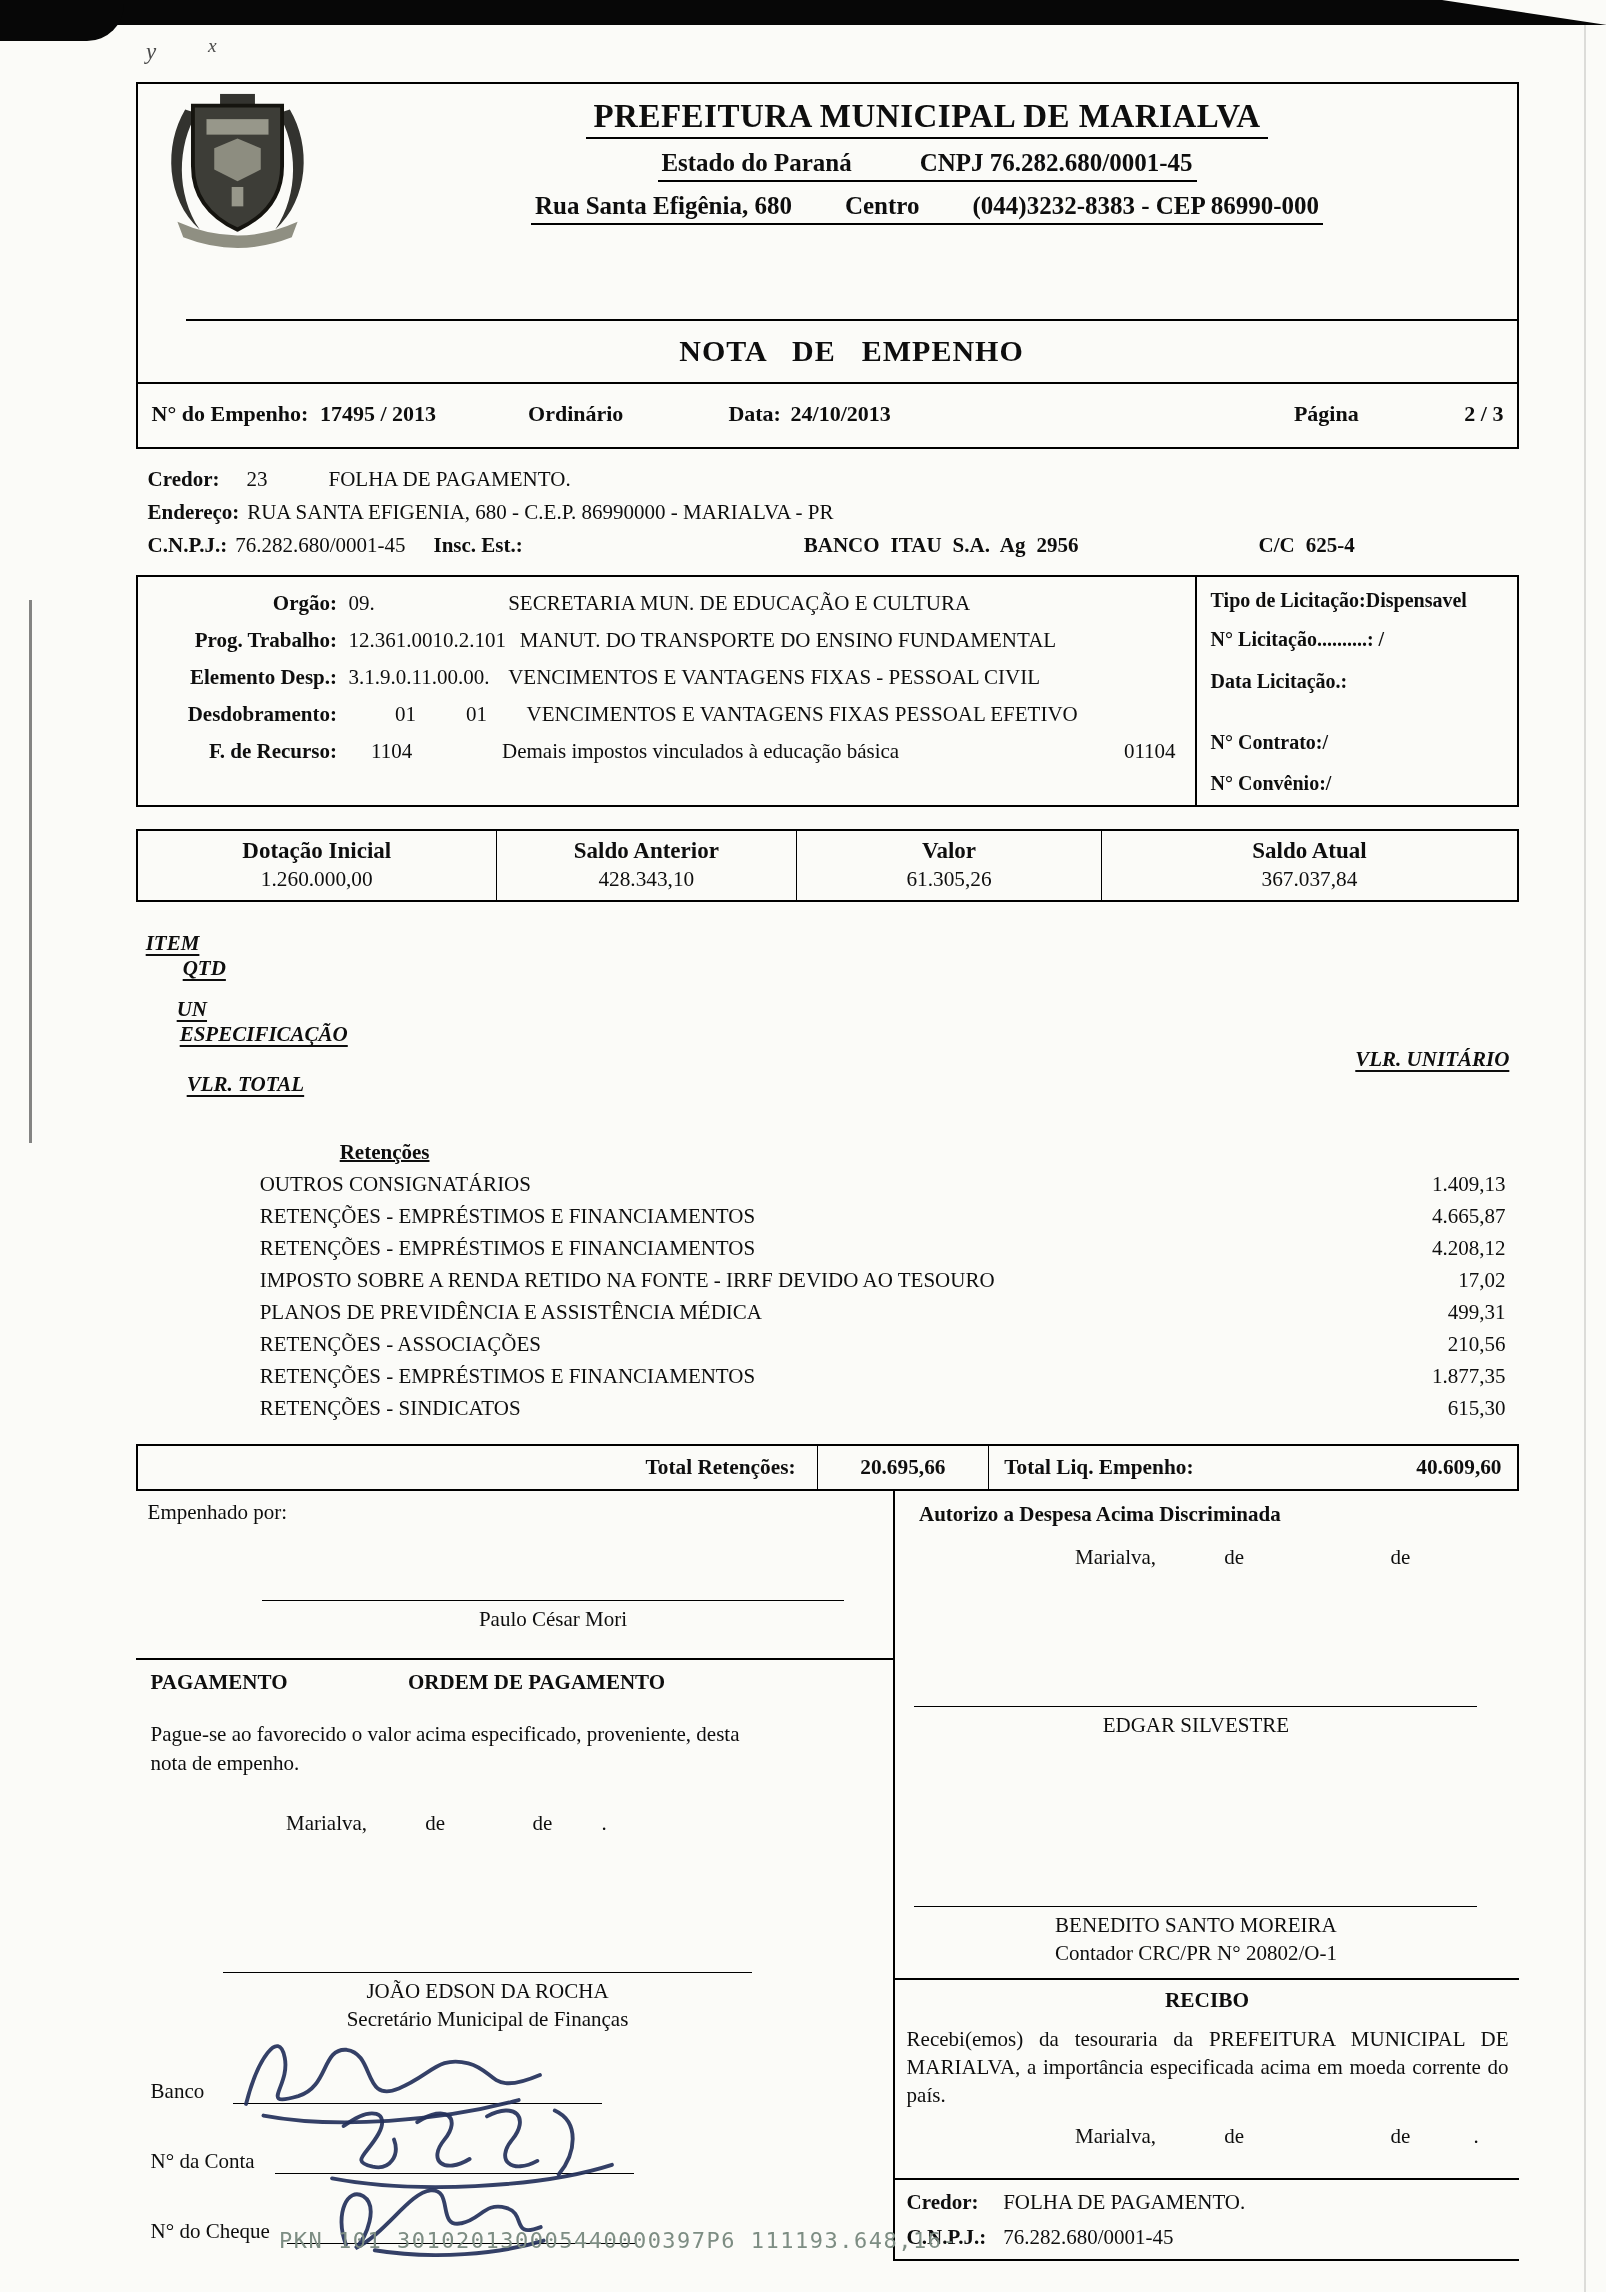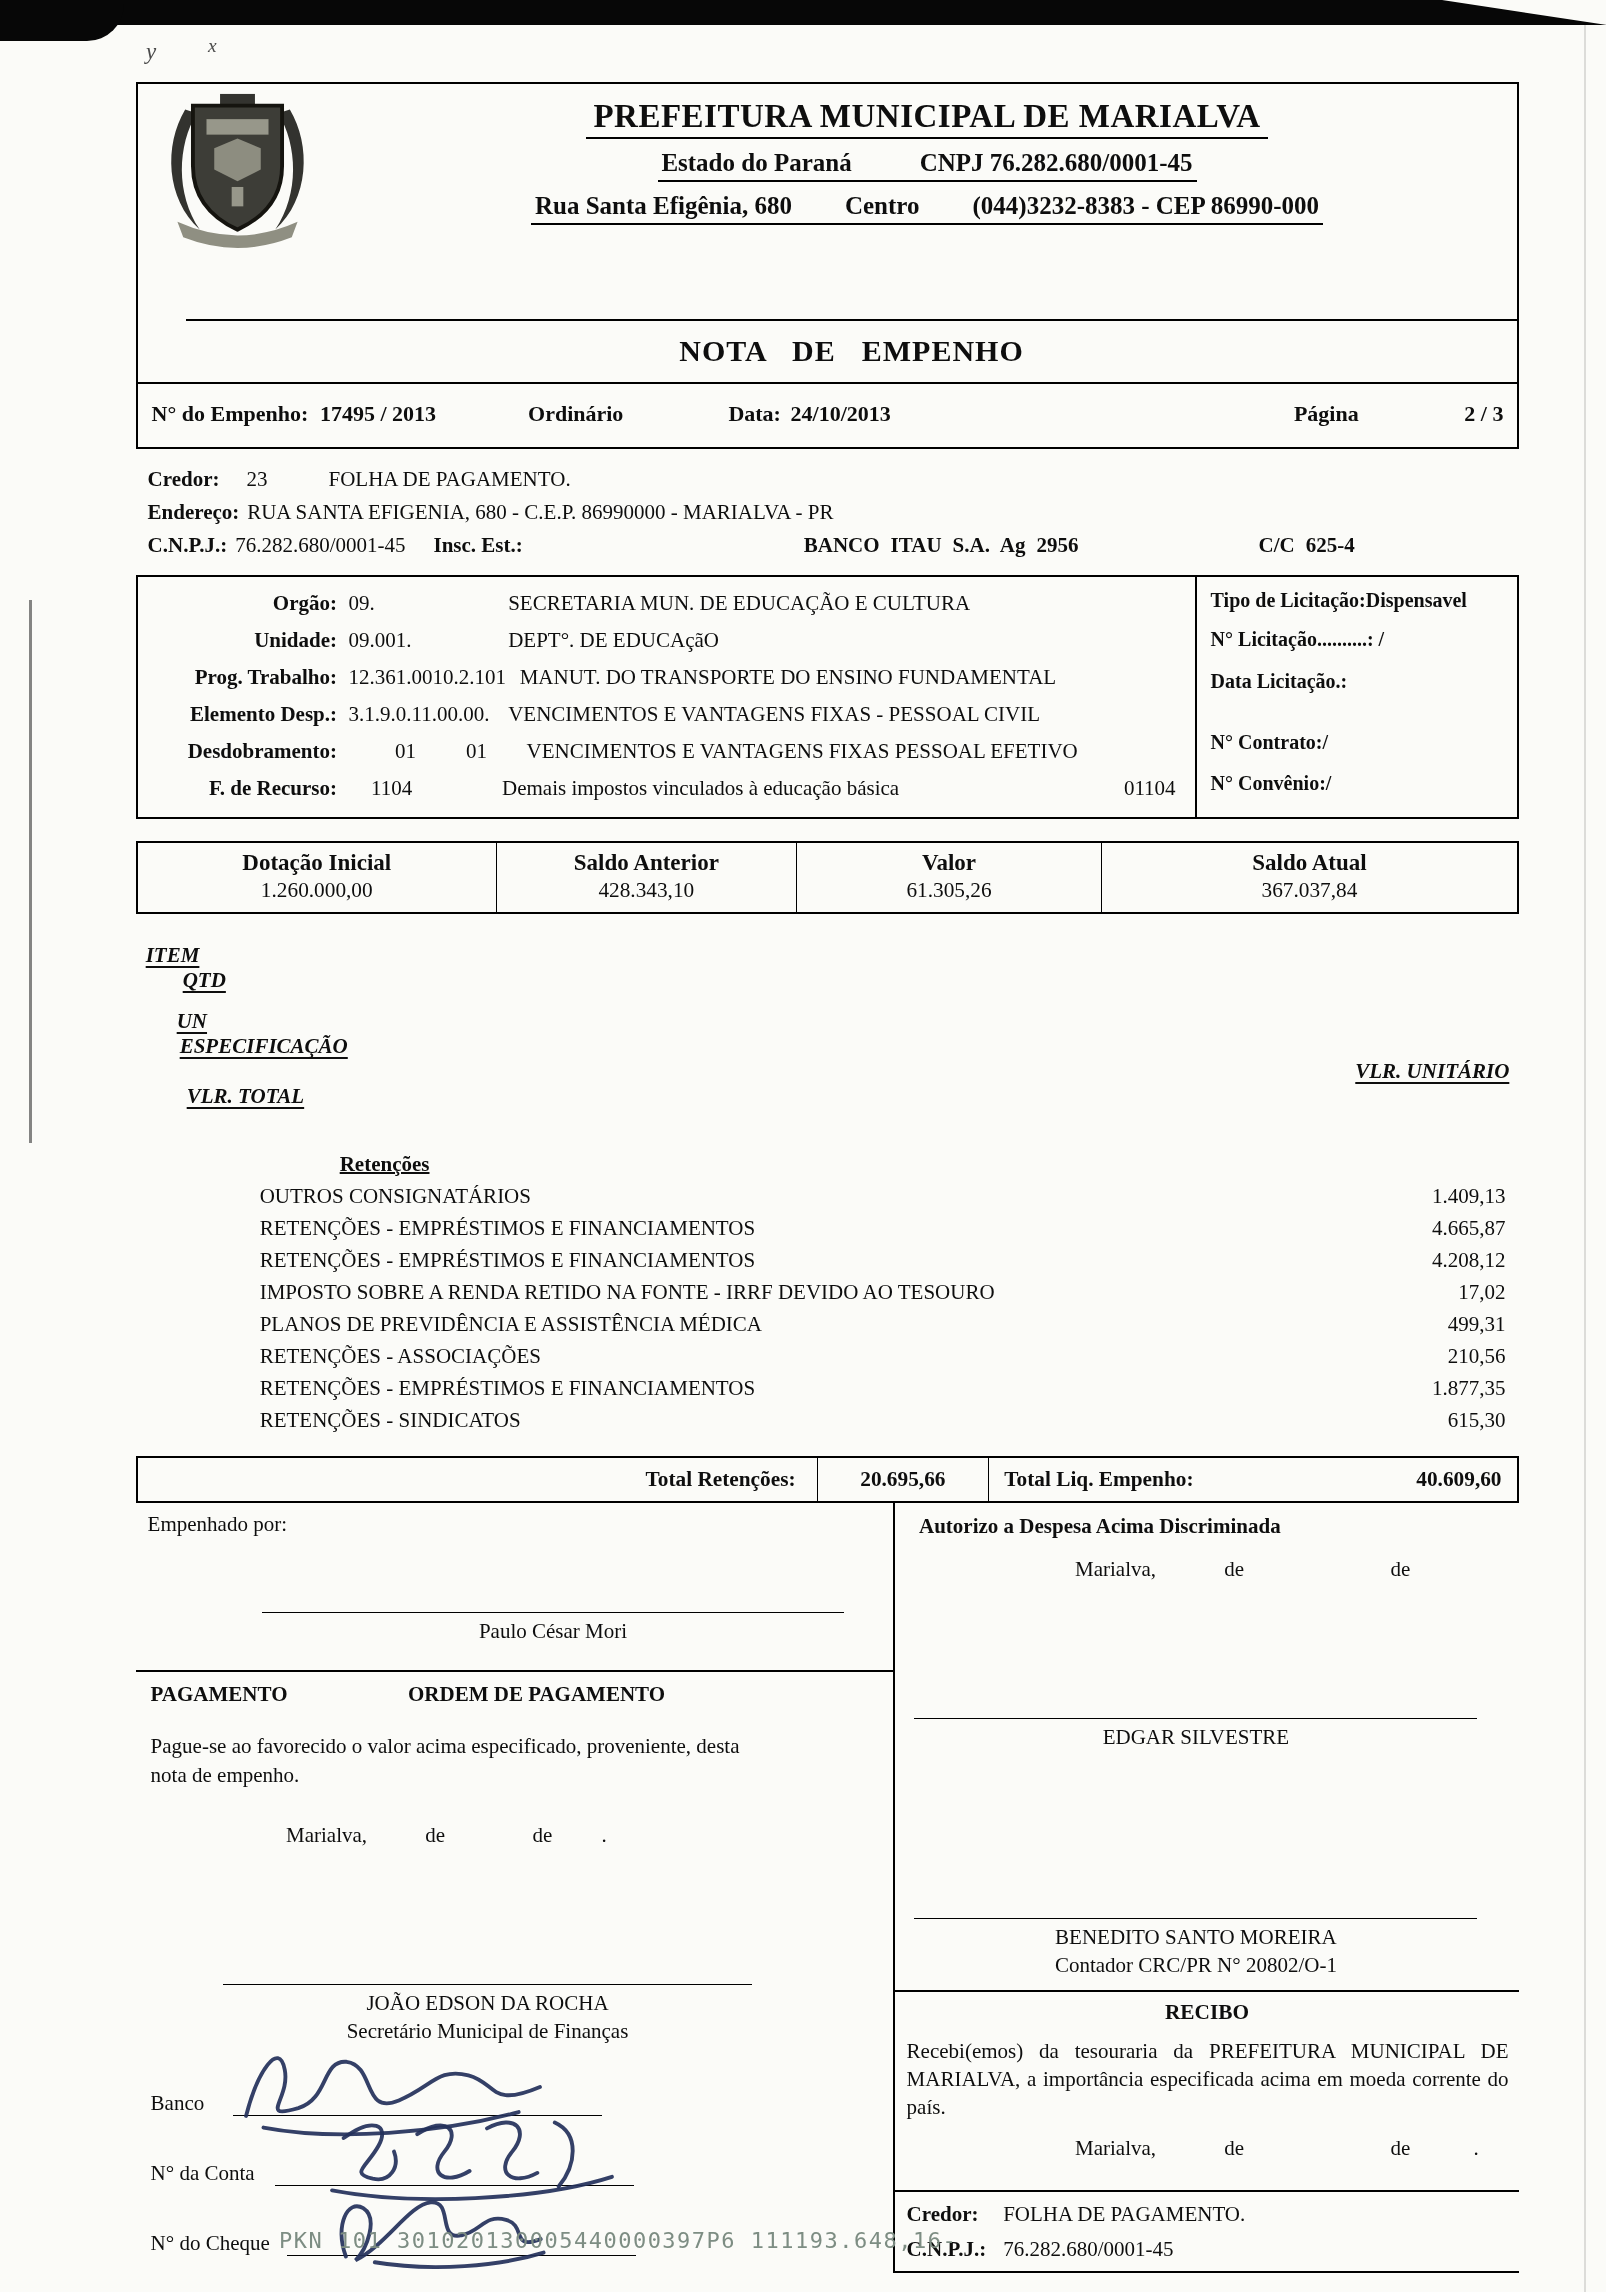--- a/index.html
+++ b/index.html
@@ -185,25 +185,20 @@
   </div>
 
   <div class="orgao-frame">
     <div class="orgao-left">
       <div class="orgao-row">
         <span class="o-label">Orgão:</span>
         <span class="o-code">09.</span>
         <span class="o-desc">SECRETARIA MUN. DE EDUCAÇÃO E CULTURA</span>
       </div>
       <div class="orgao-row">
-        <span class="o-label">Unidade:</span>
-        <span class="o-code">09.001.</span>
-        <span class="o-desc">DEPT°. DE EDUCAçãO</span>
-      </div>
-      <div class="orgao-row">
         <span class="o-label">Prog. Trabalho:</span>
         <span class="o-code">12.361.0010.2.101</span>
         <span class="o-desc">MANUT. DO TRANSPORTE DO ENSINO FUNDAMENTAL</span>
       </div>
       <div class="orgao-row">
         <span class="o-label">Elemento Desp.:</span>
         <span class="o-code">3.1.9.0.11.00.00.</span>
         <span class="o-desc">VENCIMENTOS E VANTAGENS FIXAS - PESSOAL CIVIL</span>
       </div>
       <div class="orgao-row">

